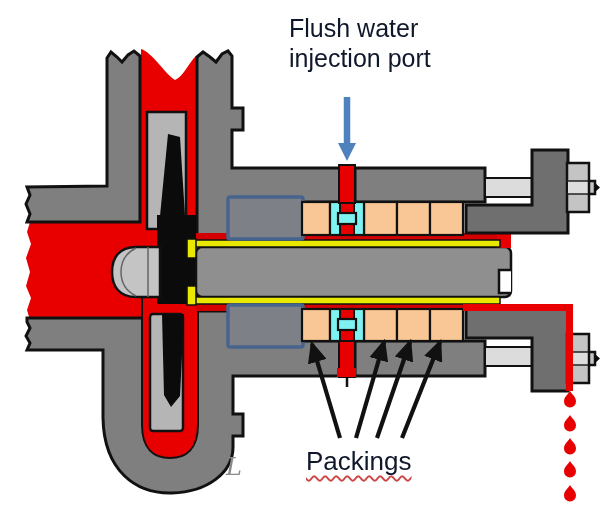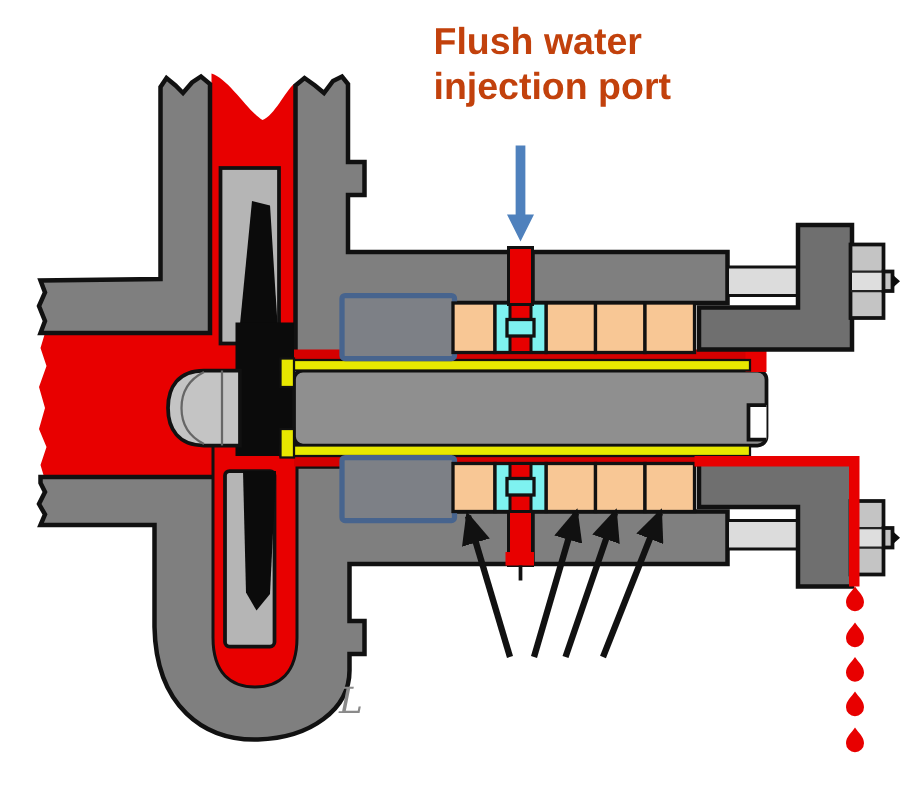--- a/index.html
+++ b/index.html
@@ -1,19 +1,19 @@
 <!DOCTYPE html>
 <html style="--fluid-red: #e80000; --film-red: #d40000; --casing-gray: #7f7f7f; --gland-gray: #6f6f6f; --shaft-gray: #8f8f8f; --shroud-gray: #b5b5b5; --stud-gray: #dcdcdc; --nut-gray: #c4c4c4; --packing-orange: #f8c795; --lantern-cyan: #7ef2f0; --sleeve-yellow: #e8e800; --highlight-fill: #7d8086; --highlight-border-blue: #47648e; --arrow-blue: #4f81bd; --outline: #111111; --watermark-gray: #8a8a8a; --underline-red: #cc4444;"><head>
 <meta charset="utf-8">
 <style>
   html,body{margin:0;padding:0;background:#fff;width:607px;height:527px;overflow:hidden;
             font-family:"Liberation Sans", sans-serif;position:relative;}
   .stage{position:relative;width:607px;height:527px;}
   svg{position:absolute;left:0;top:0;}
-  .lbl{position:absolute;color:#c2410c;font-weight:700;}
+  .lbl{position:absolute;color:#0f172a;font-weight:400;}
   .lbl-flush{left:289px;top:13px;font-size:25px;line-height:30px;white-space:pre-line;}
   .lbl-pack{left:306px;top:446px;font-size:26px;
             text-decoration-line:underline;text-decoration-style:wavy;
             text-decoration-color:var(--underline-red,#cc4444);
             text-decoration-thickness:1.5px;text-underline-offset:5px;}
   .lbl-L{left:226px;top:453px;font-family:"DejaVu Serif",serif;font-style:italic;
          font-weight:400;color:var(--watermark-gray,#8a8a8a);font-size:24px;}
 
   .casing   {fill:var(--casing-gray,#7f7f7f);stroke:var(--outline,#111);stroke-width:3;}
   .fluid    {fill:var(--fluid-red,#e80000);}
@@ -173,14 +173,15 @@
   <g>
     <line class="barrow" x1="340" y1="438" x2="312" y2="344" marker-end="url(#ah)"></line>
     <line class="barrow" x1="356" y1="438" x2="384" y2="342" marker-end="url(#ah)"></line>
     <line class="barrow" x1="377" y1="438" x2="410" y2="342" marker-end="url(#ah)"></line>
     <line class="barrow" x1="402" y1="438" x2="440" y2="342" marker-end="url(#ah)"></line>
   </g>
 </svg>
 
   <div class="lbl lbl-flush">Flush water
 injection port</div>
+  <div class="lbl lbl-pack">Packings</div>
   <div class="lbl lbl-L">L</div>
 </div>
 
 </body></html>

